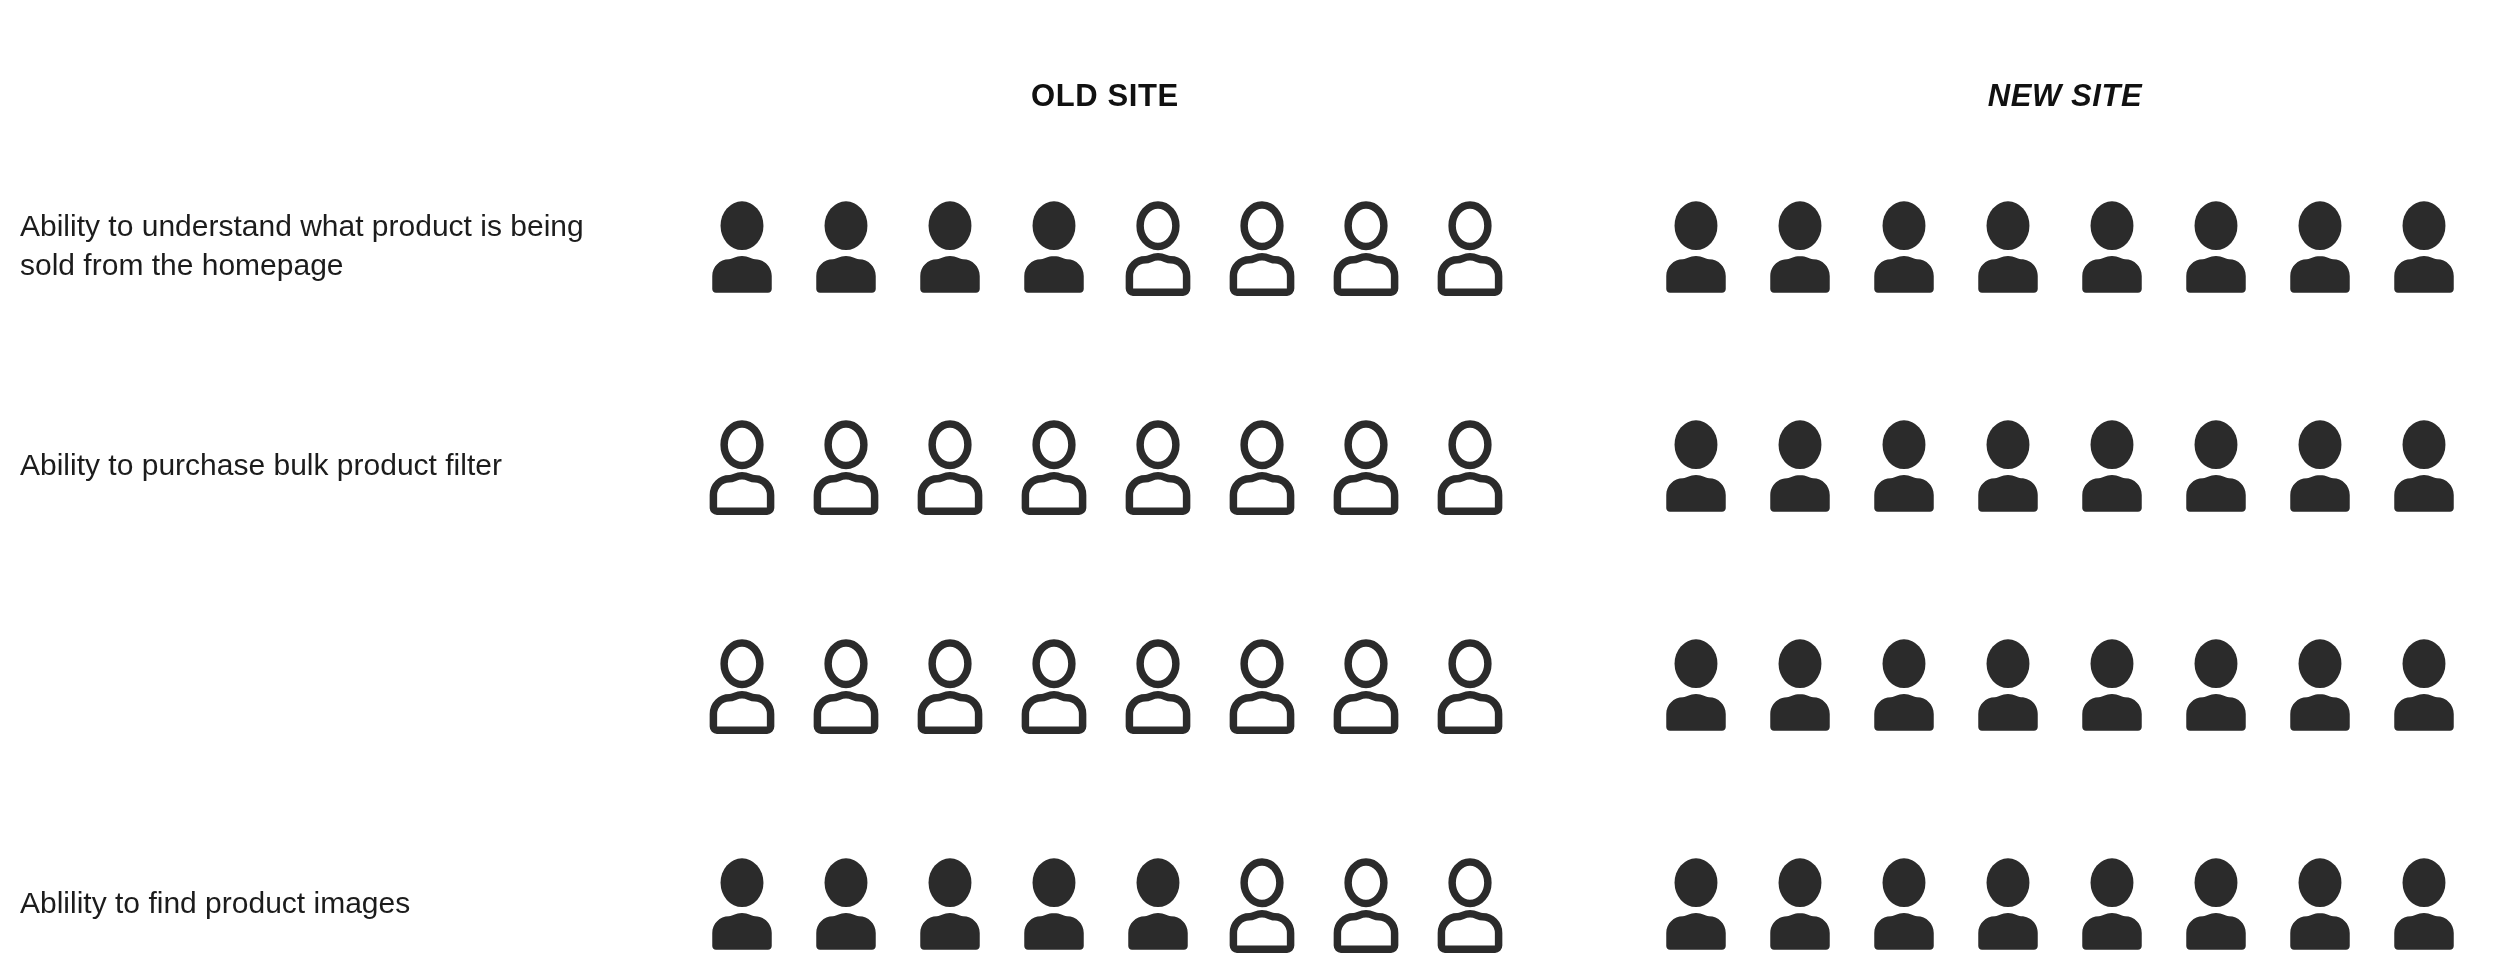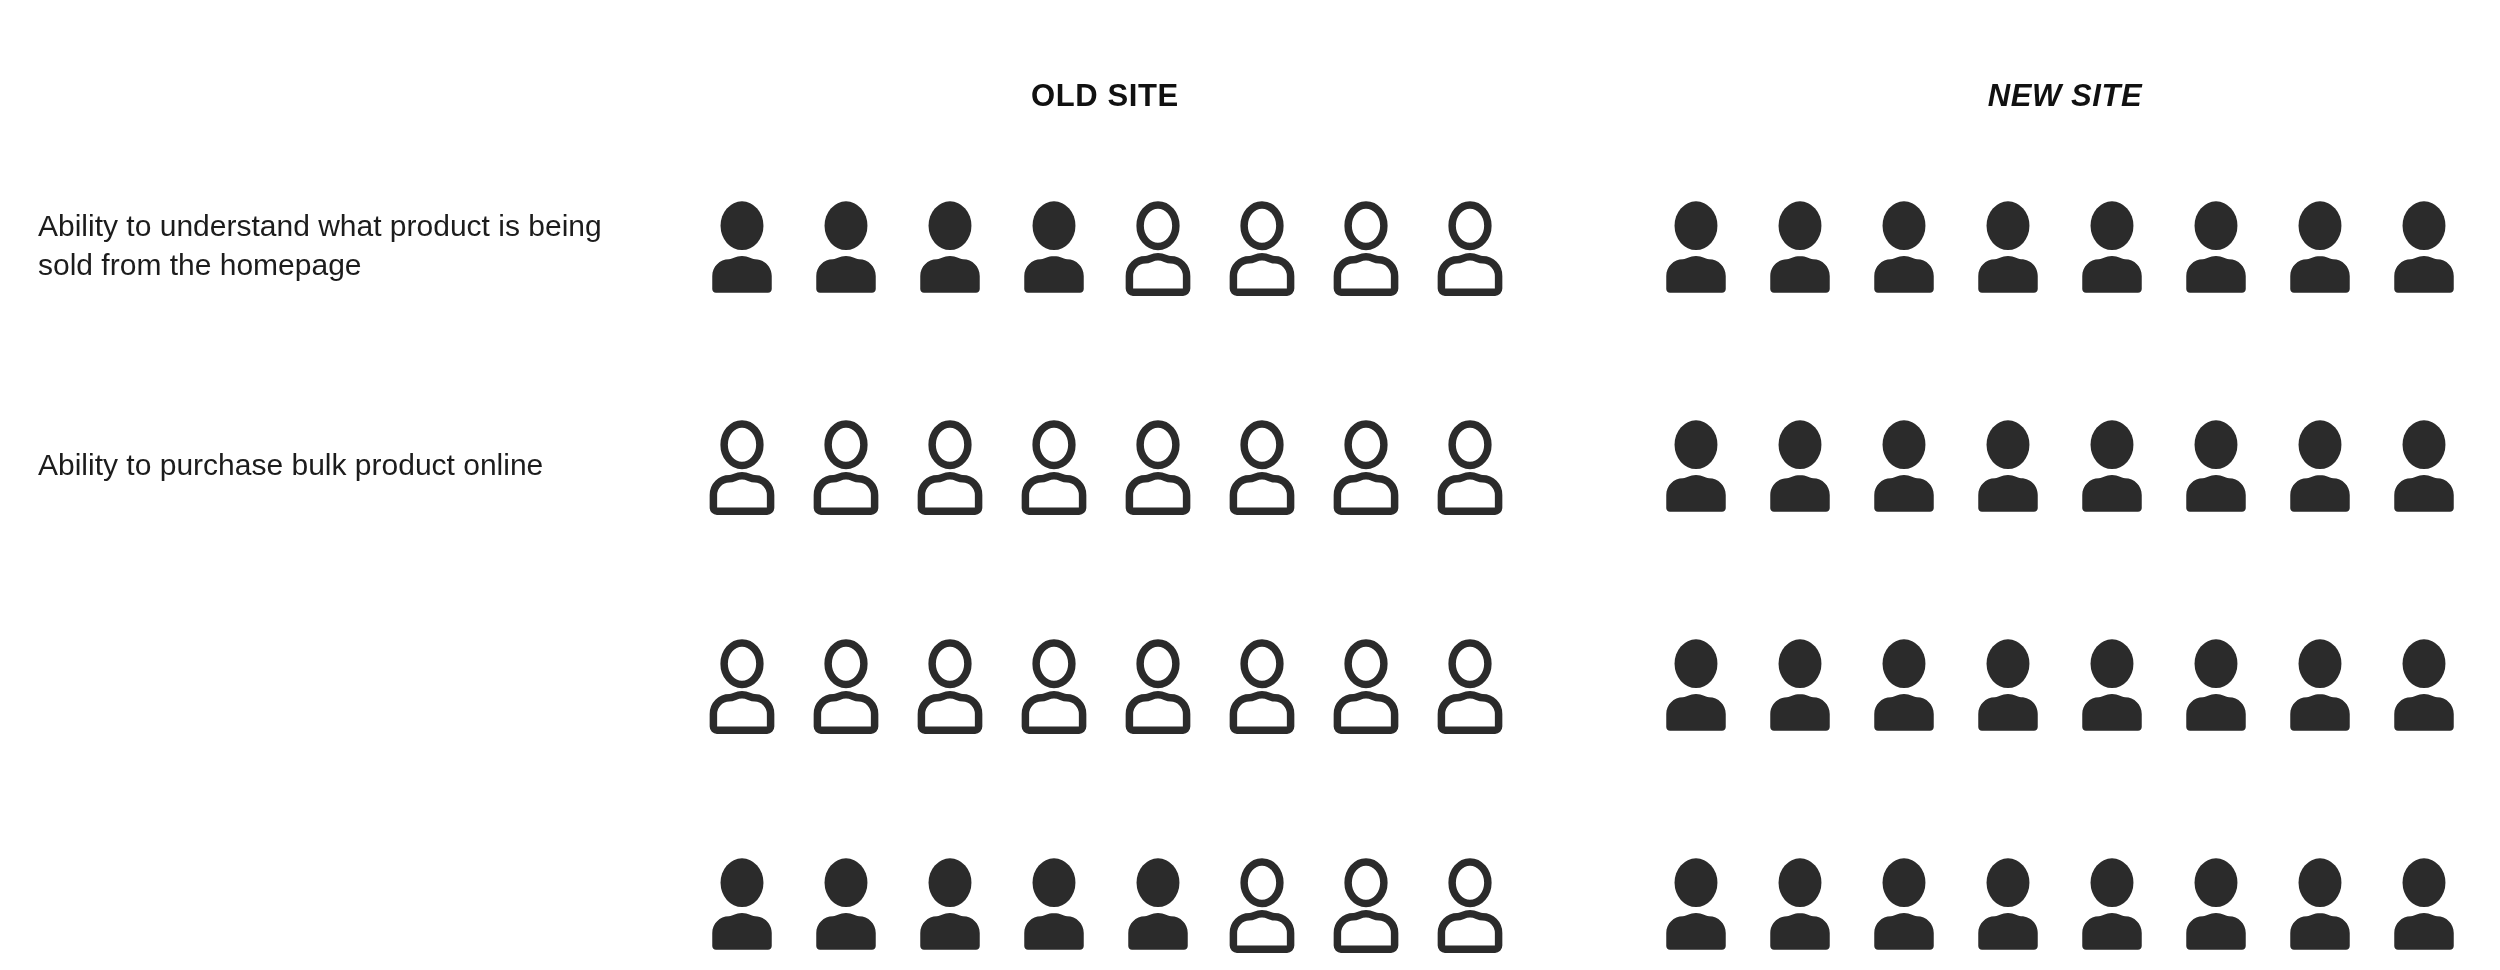--- a/index.html
+++ b/index.html
@@ -53,21 +53,21 @@
     width: 2500px;
   }
   .metric-row {
     position: relative;
     height: 219px;
     width: 2500px;
   }
 
   .row-label {
     position: absolute;
-    left: 38px;
+    left: 20px;
     width: 600px;
     top: 50%;
     transform: translateY(-50%);
     font-size: 30px;
     line-height: 1.33;
     font-weight: 400;
     color: #1c1c1c;
   }
 
   .icon-group {
@@ -201,21 +201,21 @@
           </span>
           <span class="person-icon">
             <svg viewBox="0 0 64 64" xmlns="http://www.w3.org/2000/svg" aria-hidden="true">
               <ellipse cx="32" cy="19.5" rx="13.2" ry="15" fill="#2b2b2b"></ellipse>
               <path d="M32 38.2c-4.1 0-5.2 1.9-8.1 1.9-5.6 0-10.2 4.6-10.2 10.3v8.1c0 1.3 1 2.3 2.3 2.3h32c1.3 0 2.3-1 2.3-2.3v-8.1c0-5.7-4.6-10.3-10.2-10.3-2.9 0-4 -1.9-8.1-1.9z" fill="#2b2b2b"></path>
             </svg>
           </span>
         </div>
       </div>
       <div class="metric-row">
-        <div class="row-label">Ability to purchase bulk product online</div>
+        <div class="row-label">Ability to purchase bulk product filter</div>
         <div class="icon-group old">
           <span class="person-icon">
             <svg viewBox="0 0 64 64" xmlns="http://www.w3.org/2000/svg" aria-hidden="true">
               <ellipse cx="32" cy="19.5" rx="11" ry="12.8" fill="none" stroke="#2b2b2b" stroke-width="4.6"></ellipse>
               <path d="M32 38.6c-3.9 0-5 1.9-7.8 1.9-5.4 0-9.8 4.4-9.8 9.9v7.8c0 1.2 1 2.2 2.2 2.2h30.8c1.2 0 2.2-1 2.2-2.2v-7.8c0-5.5-4.4-9.9-9.8-9.9-2.8 0-3.9-1.9-7.8-1.9z" fill="none" stroke="#2b2b2b" stroke-width="4.6" stroke-linejoin="round"></path>
             </svg>
           </span>
           <span class="person-icon">
             <svg viewBox="0 0 64 64" xmlns="http://www.w3.org/2000/svg" aria-hidden="true">
               <ellipse cx="32" cy="19.5" rx="11" ry="12.8" fill="none" stroke="#2b2b2b" stroke-width="4.6"></ellipse>
@@ -406,20 +406,21 @@
           </span>
           <span class="person-icon">
             <svg viewBox="0 0 64 64" xmlns="http://www.w3.org/2000/svg" aria-hidden="true">
               <ellipse cx="32" cy="19.5" rx="13.2" ry="15" fill="#2b2b2b"></ellipse>
               <path d="M32 38.2c-4.1 0-5.2 1.9-8.1 1.9-5.6 0-10.2 4.6-10.2 10.3v8.1c0 1.3 1 2.3 2.3 2.3h32c1.3 0 2.3-1 2.3-2.3v-8.1c0-5.7-4.6-10.3-10.2-10.3-2.9 0-4 -1.9-8.1-1.9z" fill="#2b2b2b"></path>
             </svg>
           </span>
         </div>
       </div>
       <div class="metric-row">
+        <div class="row-label">Ablility to find product images</div>
         <div class="icon-group old">
           <span class="person-icon">
             <svg viewBox="0 0 64 64" xmlns="http://www.w3.org/2000/svg" aria-hidden="true">
               <ellipse cx="32" cy="19.5" rx="13.2" ry="15" fill="#2b2b2b"></ellipse>
               <path d="M32 38.2c-4.1 0-5.2 1.9-8.1 1.9-5.6 0-10.2 4.6-10.2 10.3v8.1c0 1.3 1 2.3 2.3 2.3h32c1.3 0 2.3-1 2.3-2.3v-8.1c0-5.7-4.6-10.3-10.2-10.3-2.9 0-4 -1.9-8.1-1.9z" fill="#2b2b2b"></path>
             </svg>
           </span>
           <span class="person-icon">
             <svg viewBox="0 0 64 64" xmlns="http://www.w3.org/2000/svg" aria-hidden="true">
               <ellipse cx="32" cy="19.5" rx="13.2" ry="15" fill="#2b2b2b"></ellipse>

